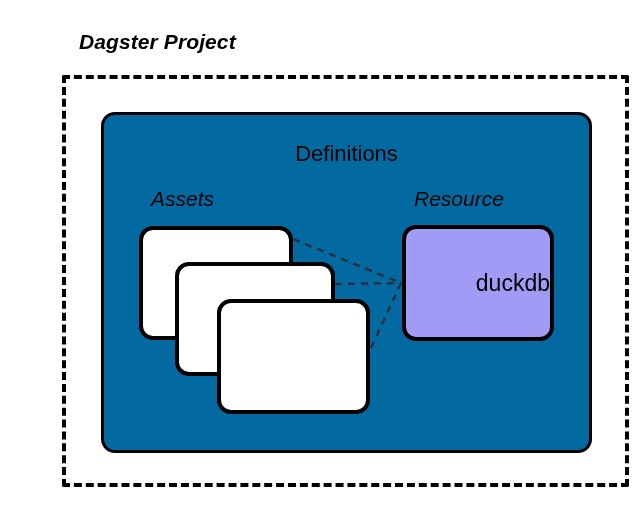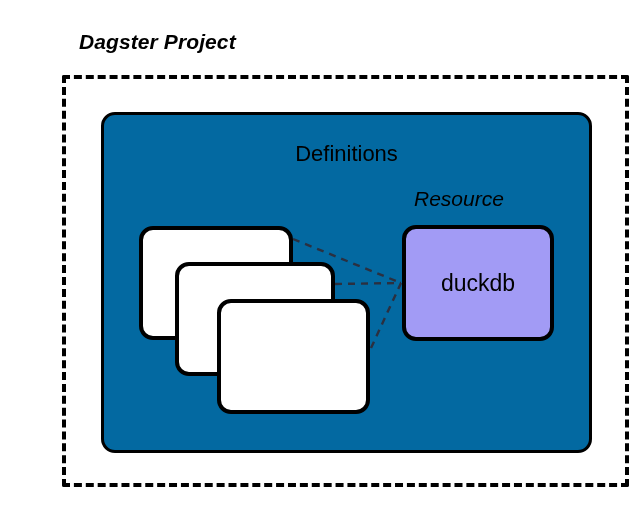--- a/index.html
+++ b/index.html
@@ -103,21 +103,21 @@
     left: 375px;
     top: 225px;
     width: 152px;
     height: 116px;
     box-sizing: border-box;
     background: #a29bf5;
     border: 4px solid #000000;
     border-radius: 14px;
     display: flex;
     align-items: center;
-    justify-content: center;
+    justify-content: flex-end;
     z-index: 6;
   }
   .resource-label {
     font-size: 23px;
     font-weight: 400;
     color: #000000;
     line-height: 1;
   }
 
   
@@ -137,20 +137,21 @@
 <div id="diagram-root">
 
   <div class="project-title">Dagster Project</div>
 
   <div class="project-frame"></div>
 
   <div class="definitions-frame">
     <div class="definitions-title">Definitions</div>
   </div>
 
+  <div class="section-label label-assets">Assets</div>
 
   <div class="section-label label-resource">Resource</div>
 
   <svg class="connectors" viewBox="0 0 638 525" width="638" height="525" xmlns="http://www.w3.org/2000/svg">
     <g stroke="#2b3040" stroke-width="2.4" fill="none" stroke-dasharray="7,6">
       <line x1="266" y1="239" x2="374" y2="283"></line>
       <line x1="308" y1="284" x2="374" y2="283"></line>
       <line x1="344" y1="348" x2="374" y2="283"></line>
     </g>
   </svg>

